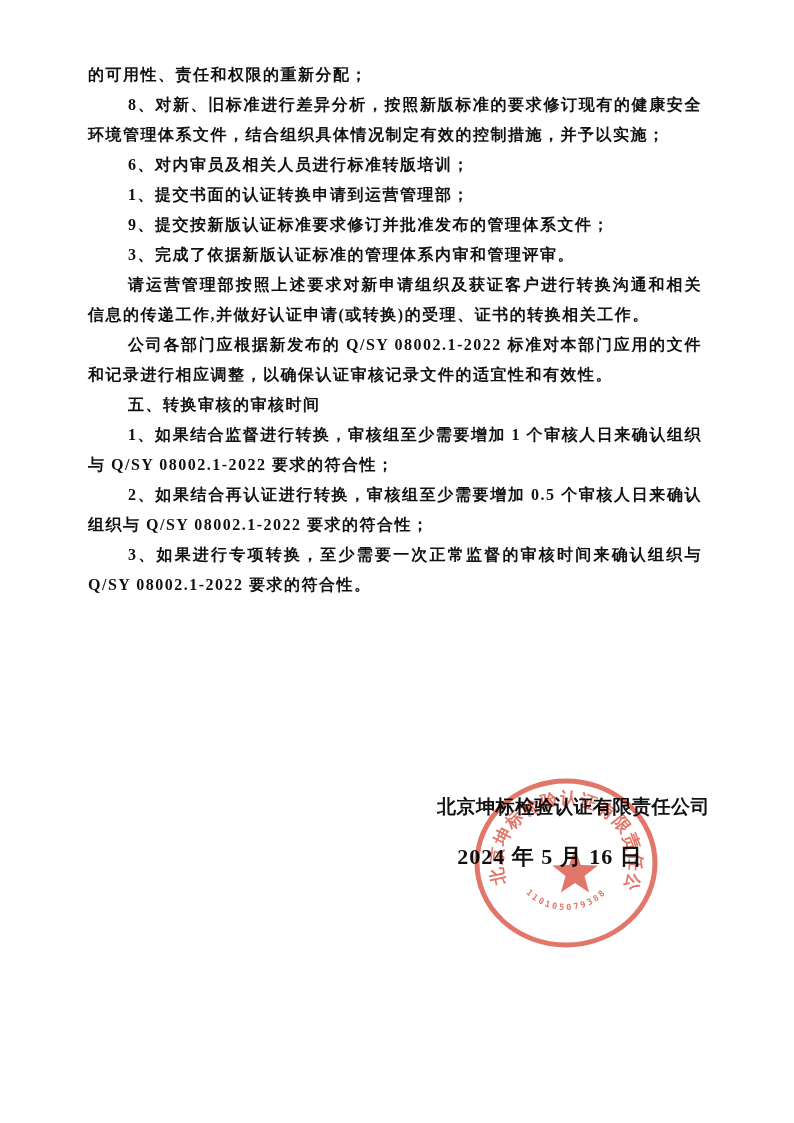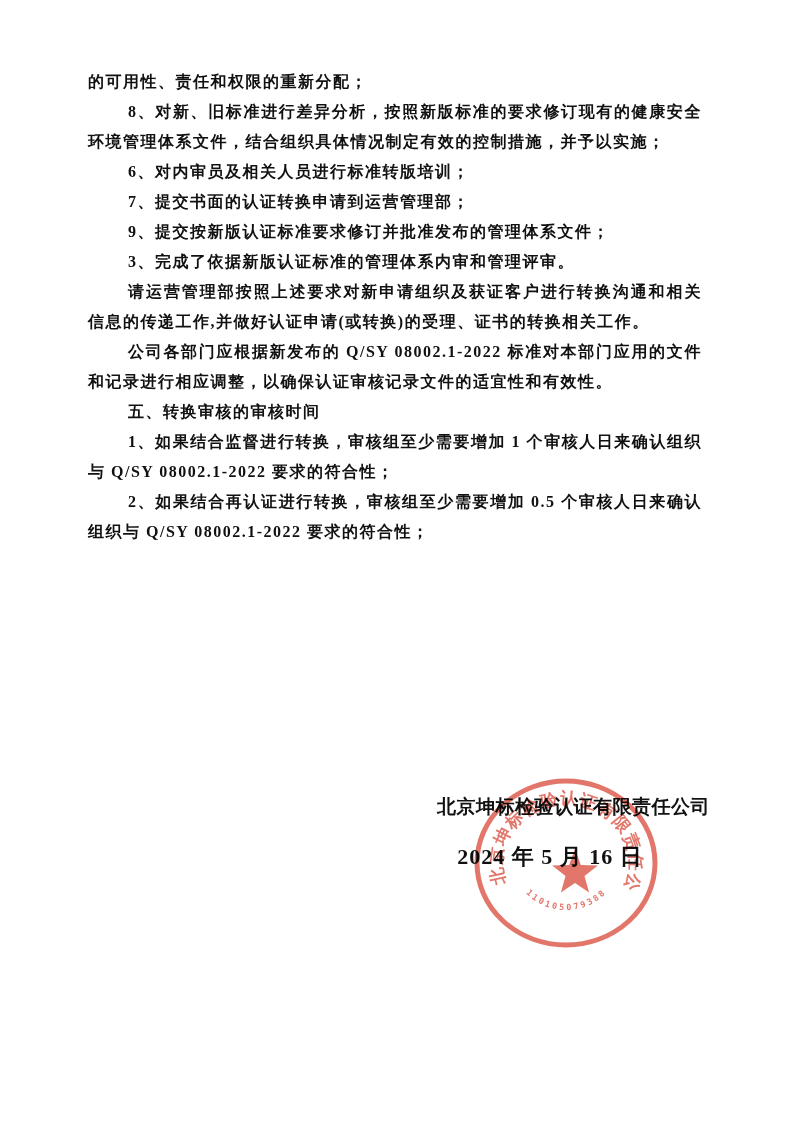--- a/index.html
+++ b/index.html
@@ -10,21 +10,21 @@
     width: 794px;
     height: 1123px;
     background: #ffffff;
     overflow: hidden;
     font-family: "Liberation Serif", "DejaVu Serif", serif;
     color: #111111;
   }
   .body-text {
     position: absolute;
     left: 88px;
-    top: 67px;
+    top: 60px;
     width: 614px;
     text-align: justify;
     font-size: 16px;
     font-weight: 700;
     letter-spacing: 1.5px;
     line-height: 30px;
     z-index: 2;
   }
   .body-text p { margin: 0; }
   .body-text p.indent { text-indent: 40px; }
@@ -73,28 +73,29 @@
 </style>
 </head>
 <body>
 
 <div class="page">
 
   <div class="body-text">
       <p class="">的可用性、责任和权限的重新分配；</p>
       <p class="indent">8、对新、旧标准进行差异分析，按照新版标准的要求修订现有的健康安全环境管理体系文件，结合组织具体情况制定有效的控制措施，并予以实施；</p>
       <p class="indent">6、对内审员及相关人员进行标准转版培训；</p>
-      <p class="indent">7、提交书面的认证转换申请到运营管理部；</p>
+      <p class="indent">1、提交书面的认证转换申请到运营管理部；</p>
       <p class="indent">9、提交按新版认证标准要求修订并批准发布的管理体系文件；</p>
       <p class="indent">3、完成了依据新版认证标准的管理体系内审和管理评审。</p>
       <p class="indent">请运营管理部按照上述要求对新申请组织及获证客户进行转换沟通和相关信息的传递工作,并做好认证申请(或转换)的受理、证书的转换相关工作。</p>
       <p class="indent">公司各部门应根据新发布的 Q/SY 08002.1-2022 标准对本部门应用的文件和记录进行相应调整，以确保认证审核记录文件的适宜性和有效性。</p>
       <p class="indent heading">五、转换审核的审核时间</p>
       <p class="indent">1、如果结合监督进行转换，审核组至少需要增加 1 个审核人日来确认组织与 Q/SY 08002.1-2022 要求的符合性；</p>
       <p class="indent">2、如果结合再认证进行转换，审核组至少需要增加 0.5 个审核人日来确认组织与 Q/SY 08002.1-2022 要求的符合性；</p>
+      <p class="indent">3、如果进行专项转换，至少需要一次正常监督的审核时间来确认组织与 Q/SY 08002.1-2022 要求的符合性。</p>
     </div>
 
   <div class="signature">
     <div class="company">北京坤标检验认证有限责任公司</div>
     <div class="date">2024 年 5 月 16 日</div>
   </div>
 
   <div class="seal">
     <svg viewBox="0 0 188 174" xmlns="http://www.w3.org/2000/svg">
       <ellipse class="ring" cx="94" cy="87" rx="89" ry="82" stroke-width="5"></ellipse>

